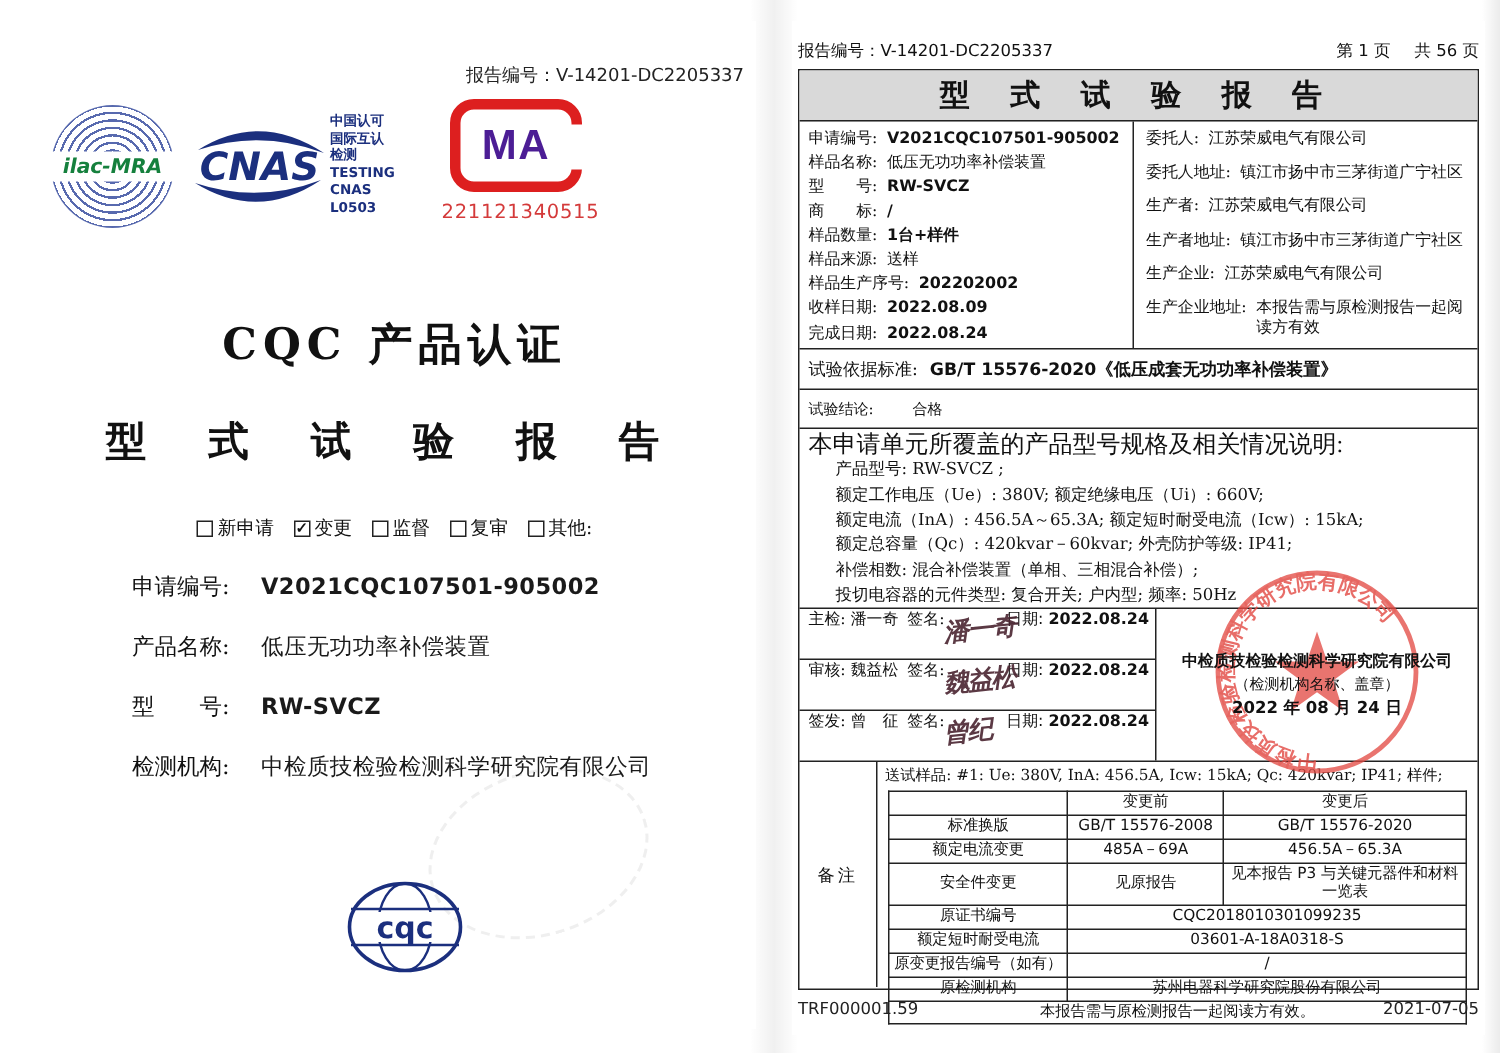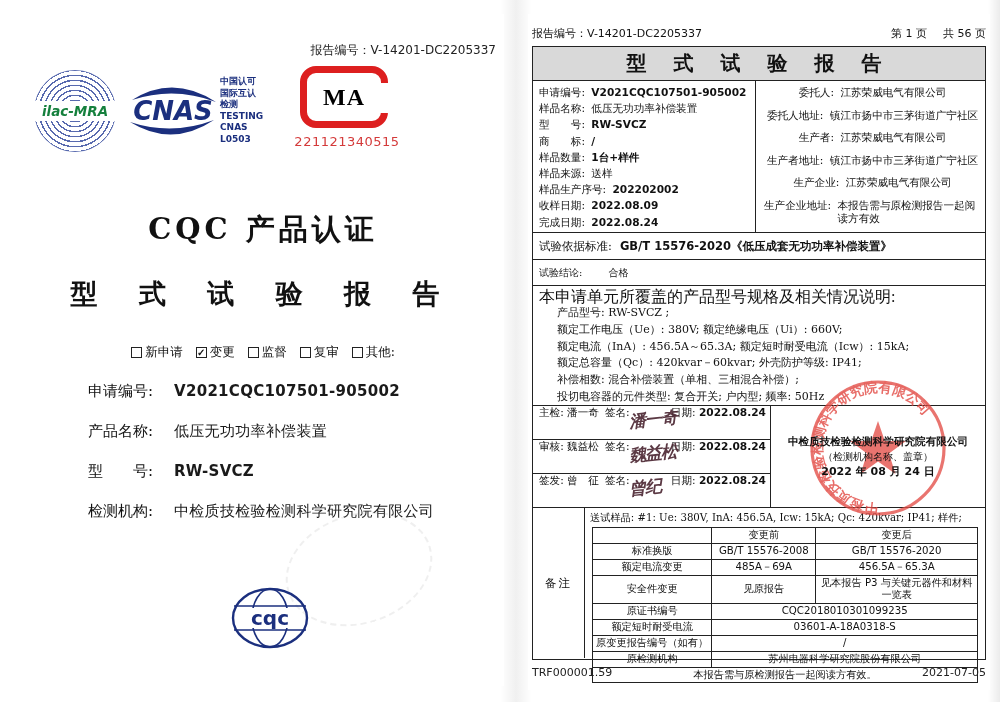--- a/index.html
+++ b/index.html
@@ -23,21 +23,21 @@
   .ilac-band span { color:#15803d; font-weight:bold; font-size:13.5px; letter-spacing:0; font-style:italic; }
 
   .cnas-wrap { position:absolute; left:98px; top:26px; width:150px; height:62px; }
   .cnas-svg { position:absolute; left:0; top:4px; }
   .cnas-side { position:absolute; left:92px; top:-4px; font-size:9px; font-weight:bold; color:#1b2f7e; line-height:11.5px; white-space:pre-line; }
 
   .cma-wrap { position:absolute; left:258px; top:10px; width:118px; height:92px; }
   .cma-box { position:absolute; left:12px; top:2px; width:88px; height:62px; border:7px solid #dd1f1f; border-radius:16px;
     display:flex; align-items:center; justify-content:center; }
   .cma-box::after { content:""; position:absolute; right:-9px; top:10px; width:12px; height:30px; background:#fff; }
-  .cma-letters { color:#000000; font-weight:bold; font-size:24px; font-family:Liberation Serif, serif; letter-spacing:1px; }
+  .cma-letters { color:#4c1d95; font-weight:bold; font-size:28px; font-family:Liberation Sans, sans-serif; letter-spacing:1px; }
   .cma-num { position:absolute; left:0px; top:70px; width:118px; text-align:center; color:#d43a3a; font-size:13px; letter-spacing:.5px; }
 
   .lp-title1 { position:absolute; left:0; top:196px; width:100%; text-align:center;
     font-family:"DejaVu Serif","Liberation Serif",serif; font-size:29px; font-weight:bold; color:#111; letter-spacing:4px; }
   .lp-title2 { position:absolute; left:0; top:262px; width:100%; text-align:center;
     font-family:"DejaVu Serif","Liberation Serif",serif; font-size:27px; font-weight:bold; color:#111; letter-spacing:16px; }
 
   .cb-row { position:absolute; left:0; top:330px; width:100%; display:flex; justify-content:center; gap:13px; font-size:12.5px; color:#111; }
   .cb-item { display:flex; align-items:center; gap:3px; font-family:"DejaVu Serif",serif; }
   .cb-box { display:inline-flex; width:11px; height:11px; border:1.4px solid #222; align-items:center; justify-content:center;
@@ -61,21 +61,21 @@
   .rp-border { position:absolute; left:4px; top:32px; width:454px; height:614px; border:1.6px solid #222; }
   .rp-titlebar { height:34px; background:#d9d9d9; border-bottom:1.4px solid #222; display:flex; align-items:center; justify-content:center;
     font-family:"DejaVu Serif","Liberation Serif",serif; font-size:20px; font-weight:bold; letter-spacing:10px; }
   .rp-info { display:flex; height:152px; border-bottom:1.4px solid #222; }
   .rp-info-l { width:223px; border-right:1.4px solid #222; padding:5px 4px 0 6px; }
   .rp-info-r { flex:1; padding:5px 4px 0 8px; }
   .f-line { display:flex; margin-bottom:3.2px; line-height:13px; font-size:10.6px; }
   .f-line .lbl { font-family:"DejaVu Serif",serif; white-space:pre; }
   .f-line .val { font-weight:bold; margin-left:3px; }
   .f-line .val.kai { font-weight:normal; font-family:"DejaVu Serif",serif; }
-  .rp-info-r .f-line { margin-bottom:9.5px;justify-content:center; }
+  .rp-info-r .f-line { margin-bottom:9.5px; }
 
   .rp-basis { height:27px; border-bottom:1.4px solid #222; display:flex; align-items:center; padding-left:6px; font-size:11.5px; }
   .rp-concl { height:26px; border-bottom:1.4px solid #222; display:flex; align-items:center; padding-left:6px; font-size:10px; }
   .rp-basis .lbl, .rp-concl .lbl { font-family:"DejaVu Serif",serif; }
   .rp-basis .val, .rp-concl .val { font-weight:bold; margin-left:8px; }
   .rp-concl .val { font-family:"DejaVu Serif",serif; font-weight:normal; margin-left:26px; }
 
   .rp-specs { height:120px; border-bottom:1.4px solid #222; padding:3px 4px 0 6px; position:relative; }
   .rp-specs .s-title { font-family:Liberation Serif, serif; font-size:16px; line-height:16px; }
   .rp-specs .s-line { font-size:11px; line-height:16.8px; padding-left:18px; font-family:"DejaVu Serif",serif; }

